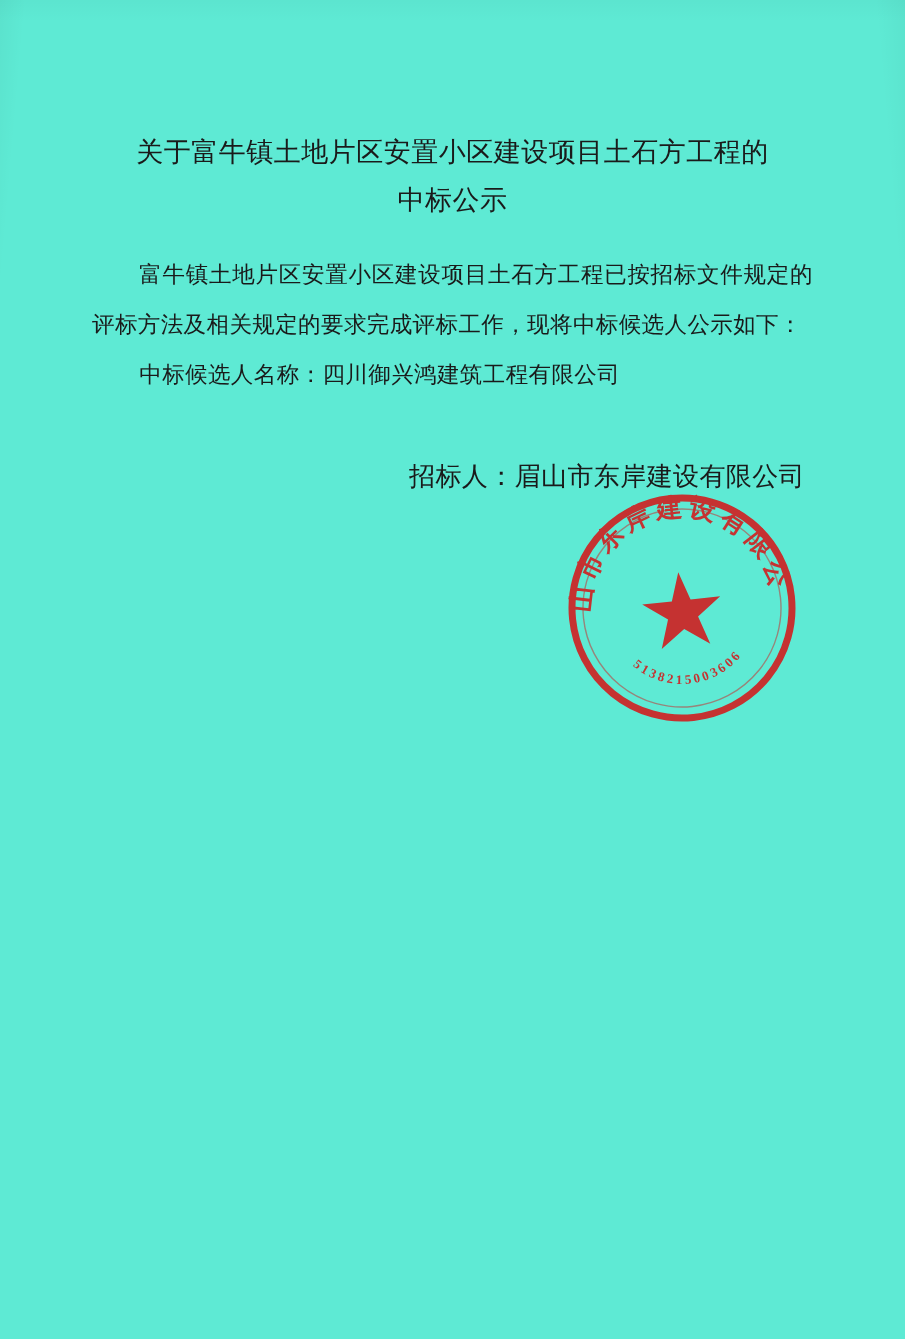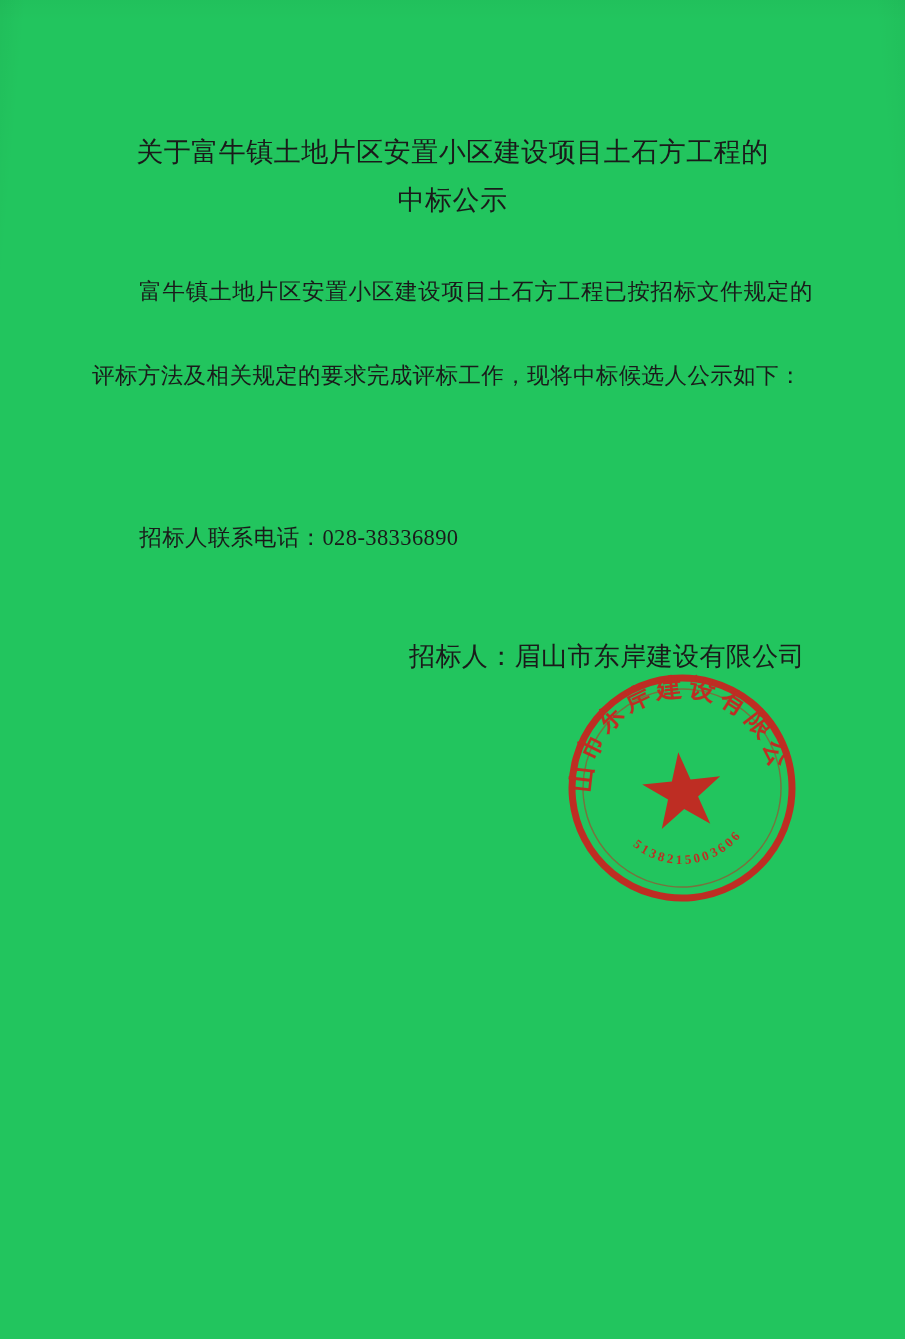--- a/index.html
+++ b/index.html
@@ -11,21 +11,21 @@
     width: 905px;
     height: 1339px;
     position: relative;
     overflow: hidden;
     font-family: "Liberation Serif", "DejaVu Serif", serif;
     color: #1a1a1a;
   }
   .page {
     position: absolute;
     inset: 0;
-    background: #22c55e;
+    background: #5eead4;
   }
   
   .page::before {
     content: "";
     position: absolute;
     inset: 0;
     background:
       linear-gradient(95deg, rgba(0,0,0,0.035) 0px, rgba(0,0,0,0.0) 26px),
       linear-gradient(265deg, rgba(0,0,0,0.03) 0px, rgba(0,0,0,0.0) 30px),
       linear-gradient(180deg, rgba(0,0,0,0.025) 0px, rgba(0,0,0,0.0) 22px);
@@ -40,21 +40,21 @@
   .doc-title {
     font-size: 27px;
     line-height: 48px;
     text-align: center;
     letter-spacing: 0.5px;
     font-weight: 400;
     white-space: pre-line;
   }
   .para {
     font-size: 22.5px;
-    line-height: 84px;
+    line-height: 50px;
     text-align: justify;
     text-justify: inter-ideograph;
     letter-spacing: 0.4px;
     margin: 0;
   }
   .para.indent {
     text-indent: 2.1em;
   }
   .gap-top {
     margin-top: 26px;
@@ -103,25 +103,23 @@
 
 <div class="page">
 
   <div class="doc-body">
 
     <div class="doc-title">关于富牛镇土地片区安置小区建设项目土石方工程的
 中标公示</div>
 
     <p class="para indent gap-top">富牛镇土地片区安置小区建设项目土石方工程已按招标文件规定的评标方法及相关规定的要求完成评标工作，现将中标候选人公示如下：</p>
 
+    <p class="para indent">中标候选人名称：四川御兴鸿建筑工程有限公司</p>
 
 
-    <div class="contact-block">
-      <p class="para indent">招标人联系电话：028-38336890</p>
-    </div>
 
     <div class="sign-block">
 
       <div class="sign-line">招标人：眉山市东岸建设有限公司</div>
 
 
       <div class="seal">
         <svg viewBox="0 0 240 240" width="240" height="240" aria-hidden="true">
           <defs>
             <path id="sealArcTop" d="M 28,120 A 92,92 0 0 1 212,120"></path>

